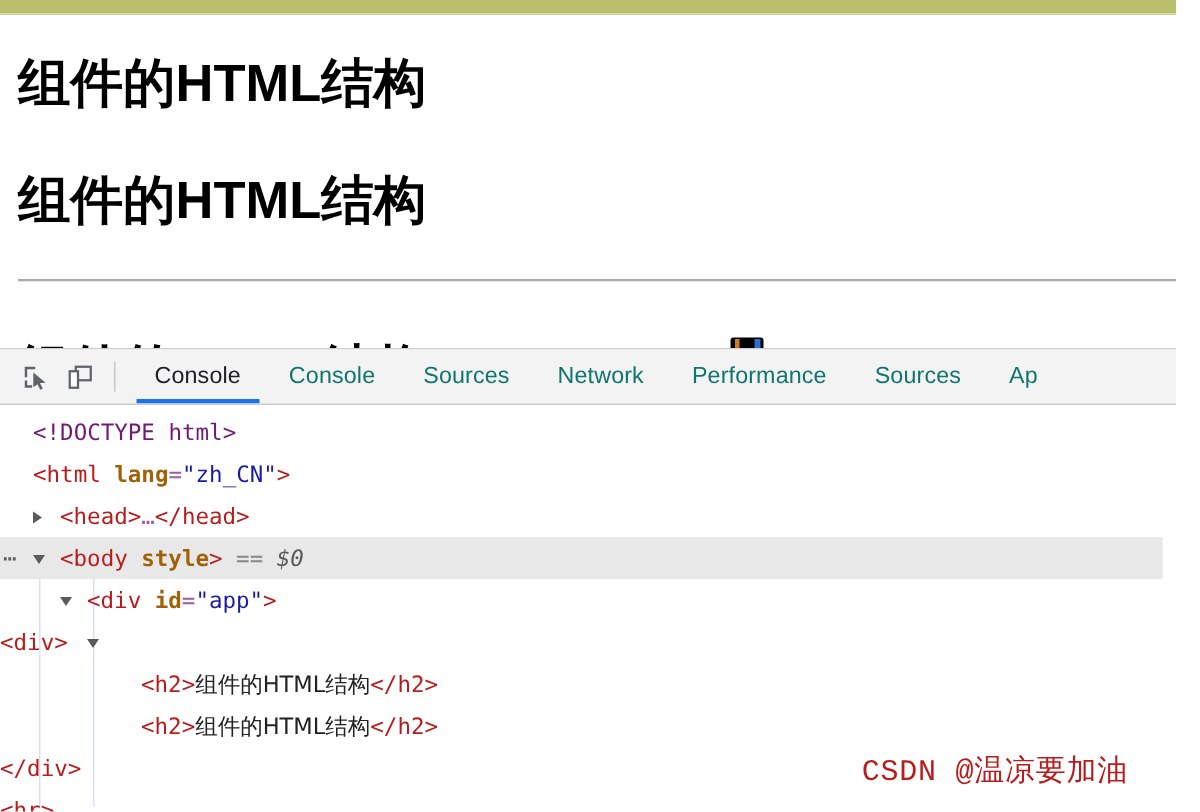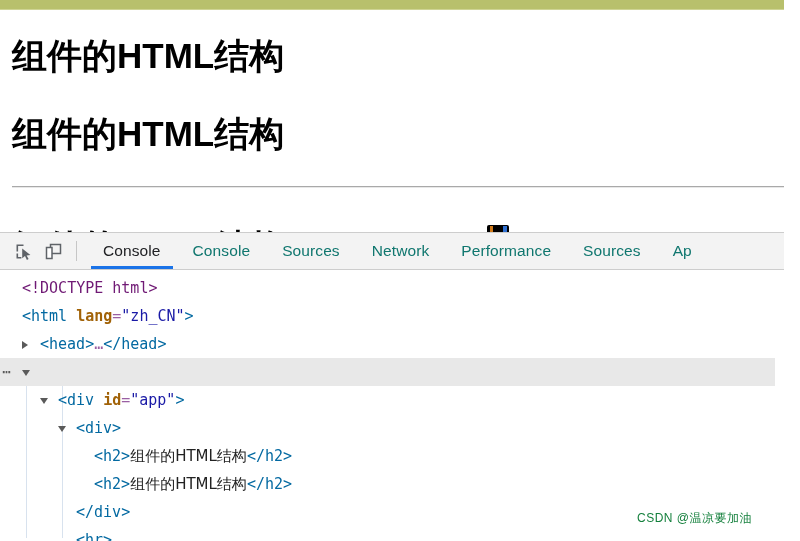--- a/index.html
+++ b/index.html
@@ -185,26 +185,26 @@
     white-space: nowrap;
     padding-left: 0;
   }
   .dom-row.selected {
     background: #e8e8e8;
   }
   .row-text { position: relative; }
   .ind1 { padding-left: 22px; }
   .ind2 { padding-left: 40px; }
   .ind3 { padding-left: 58px; }
-  .ind4 { padding-left: 76px; }
+  .ind4 { }
 
   
   .tok-doctype { color: #701a75; }
   .tok-punct   { color: #9a5fa3; }
-  .tok-tag     { color: #0369a1; }
+  .tok-tag     { color: #b91c1c; }
   .tok-attr    { color: #a16207; font-weight: bold; }
   .tok-val     { color: #1a1aa6; }
   .tok-text    { color: #222222; font-family: "DejaVu Sans", "Liberation Sans", sans-serif; }
   .tok-eq      { color: #888888; font-style: italic; }
   .tok-dollar  { color: #5a5a5a; font-style: italic; }
 
   .caret {
     position: absolute;
     width: 0; height: 0;
     cursor: pointer;
@@ -270,23 +270,23 @@
     height: 112px;
     background: #c1c1c1;
     cursor: pointer;
   }
 
   
   .watermark {
     position: absolute;
     right: 32px;
     bottom: 14px;
-    font-family: Liberation Sans, sans-serif;
-    font-size: 12px;
-    color: #15803d;
+    font-family: Liberation Mono, monospace;
+    font-size: 20px;
+    color: #b91c1c;
     letter-spacing: 0.5px;
     white-space: nowrap;
     pointer-events: none;
   }
 </style>
 </head>
 <body>
 
 <div id="root">
 
@@ -370,20 +370,23 @@
         <div class="dom-row">
           <span class="caret closed" style="left:22px; top:11px;"></span>
           <span class="row-text ind2" style="display:inline-block;">
             <span class="tok-tag">&lt;head&gt;</span><span class="tok-punct">…</span><span class="tok-tag">&lt;/head&gt;</span>
           </span>
         </div>
 
         <div class="dom-row selected">
           <span class="dots" style="left:2px; top:0;">⋯</span>
           <span class="caret open" style="left:22px; top:12px;"></span>
+          <span class="row-text ind2" style="display:inline-block;">
+            <span class="tok-tag">&lt;body</span><span class="tok-attr"> style</span><span class="tok-tag">&gt;</span><span class="tok-eq"> == </span><span class="tok-dollar">$0</span>
+          </span>
         </div>
 
         <div class="dom-row">
           <span class="caret open" style="left:40px; top:12px;"></span>
           <span class="row-text ind3" style="display:inline-block;">
             <span class="tok-tag">&lt;div</span><span class="tok-attr"> id</span><span class="tok-punct">=</span><span class="tok-val">"app"</span><span class="tok-tag">&gt;</span>
           </span>
         </div>
 
         <div class="dom-row">

